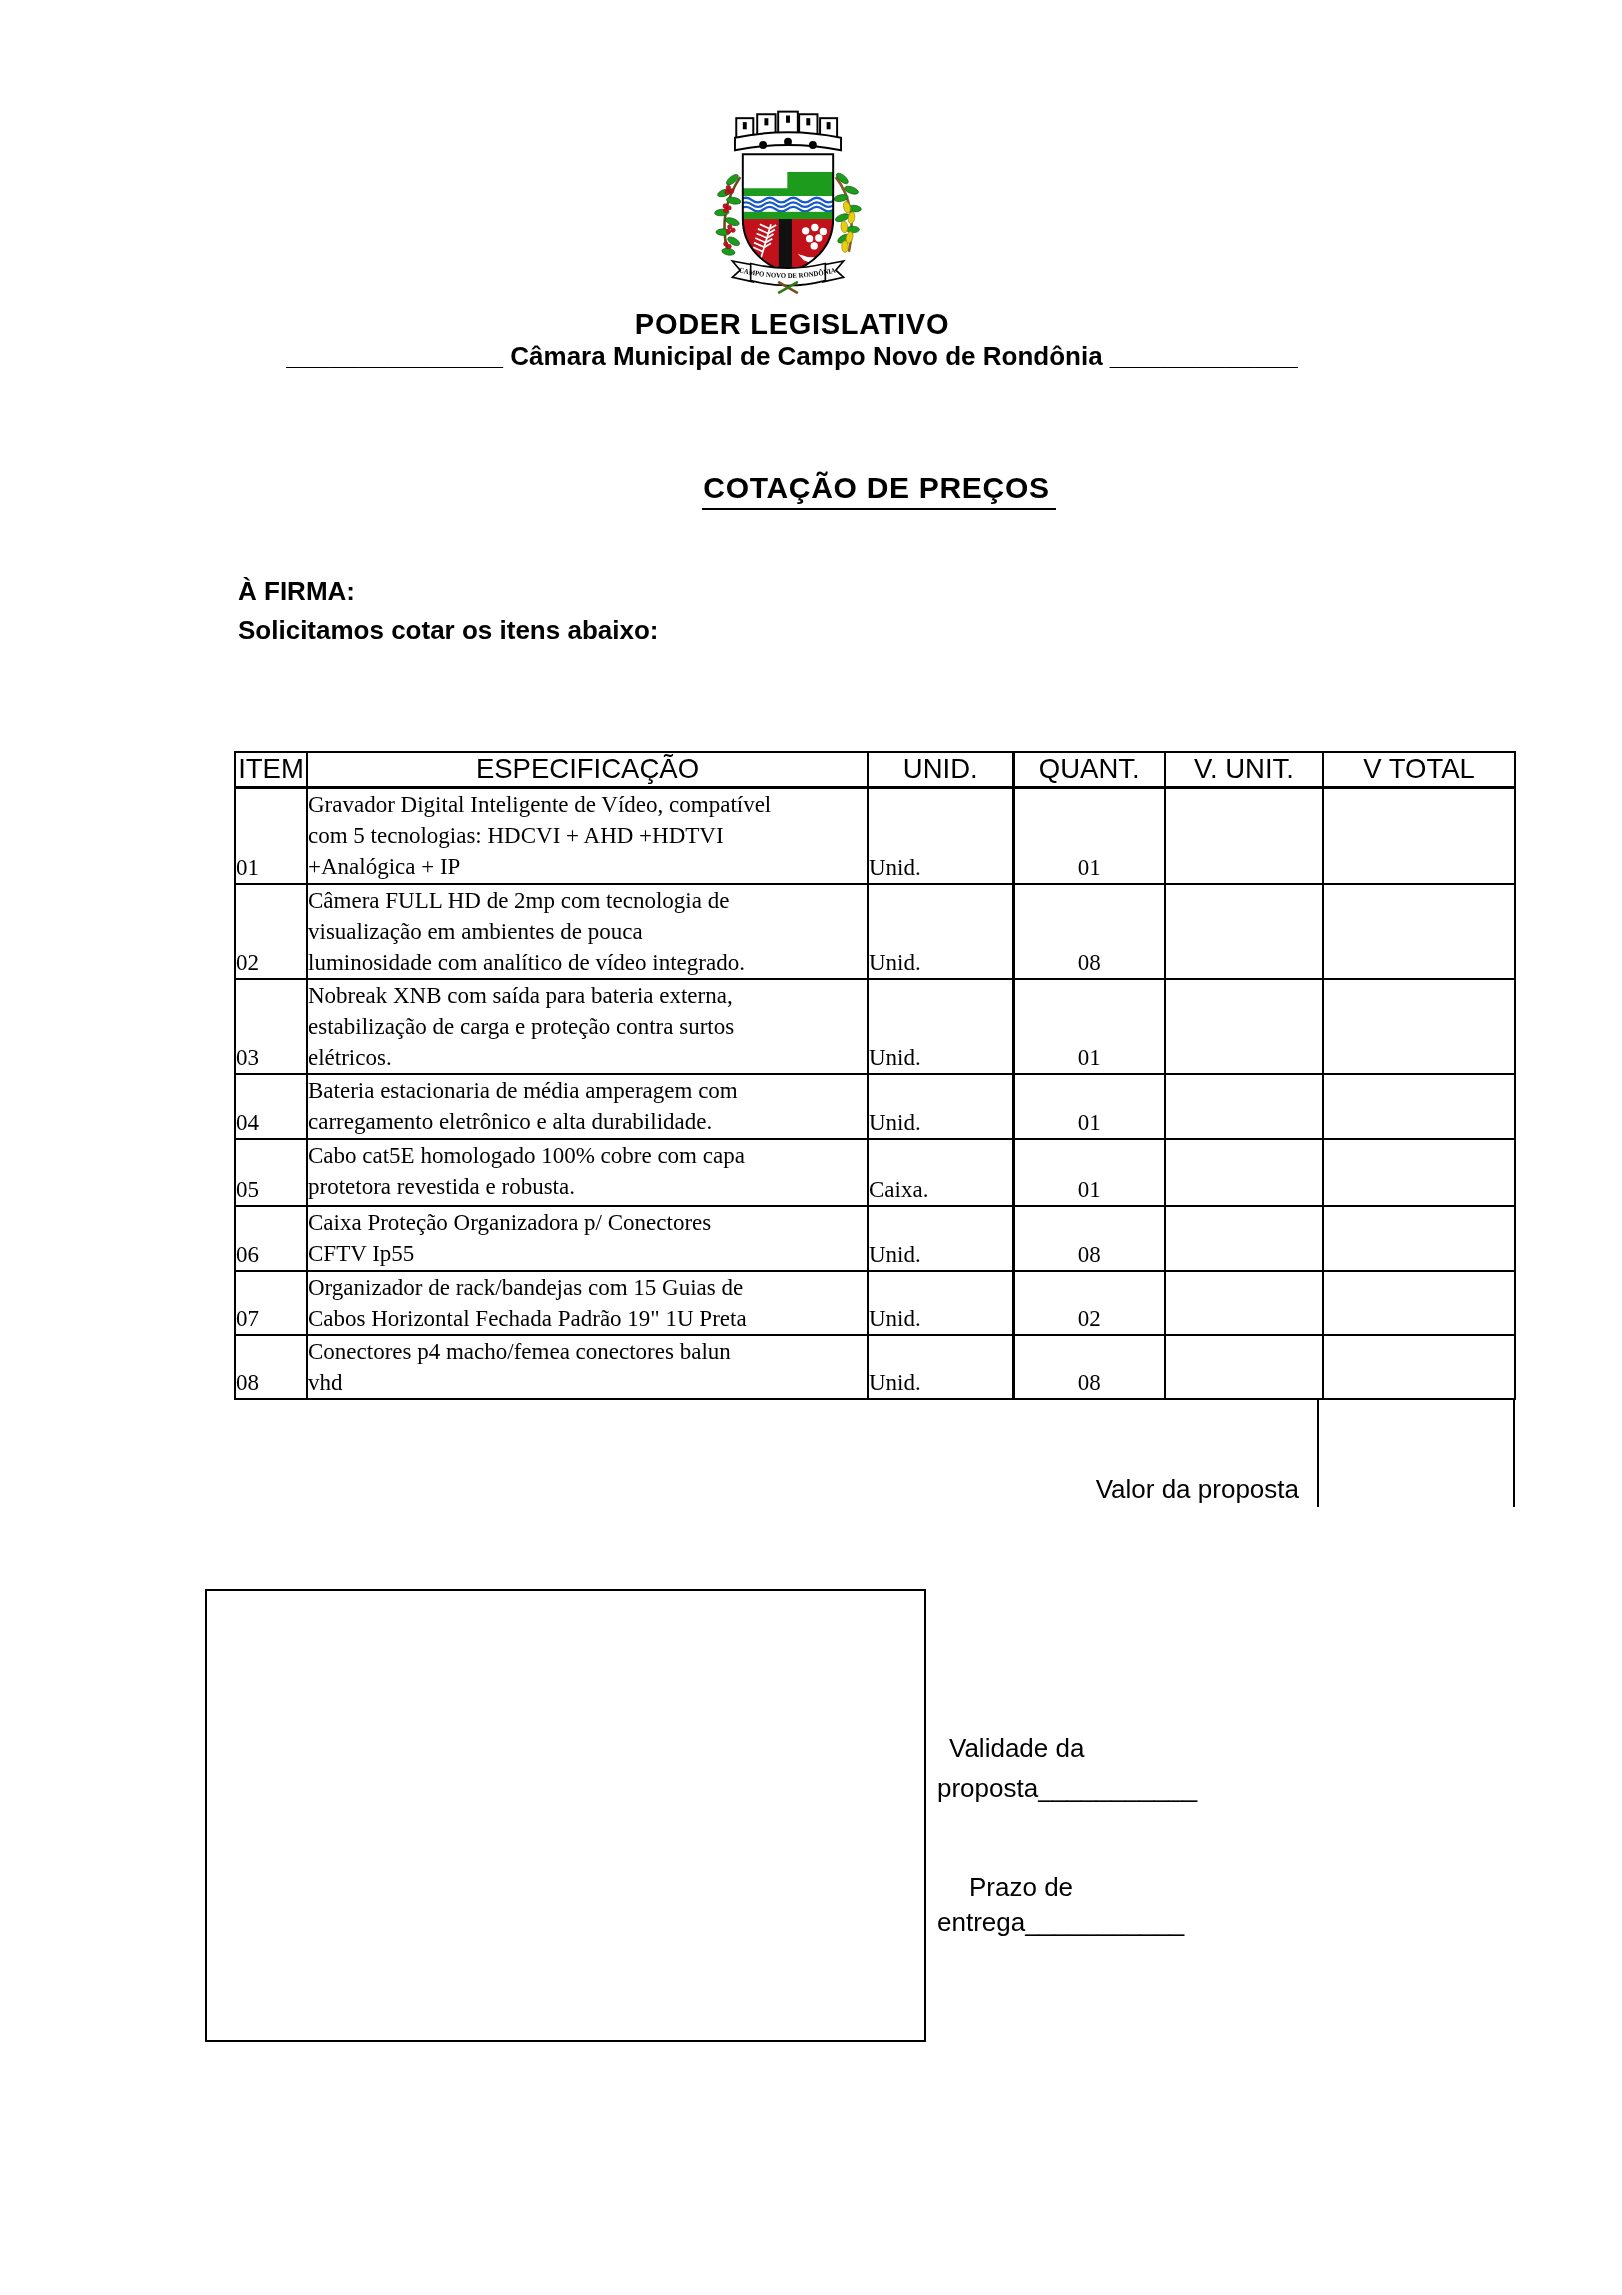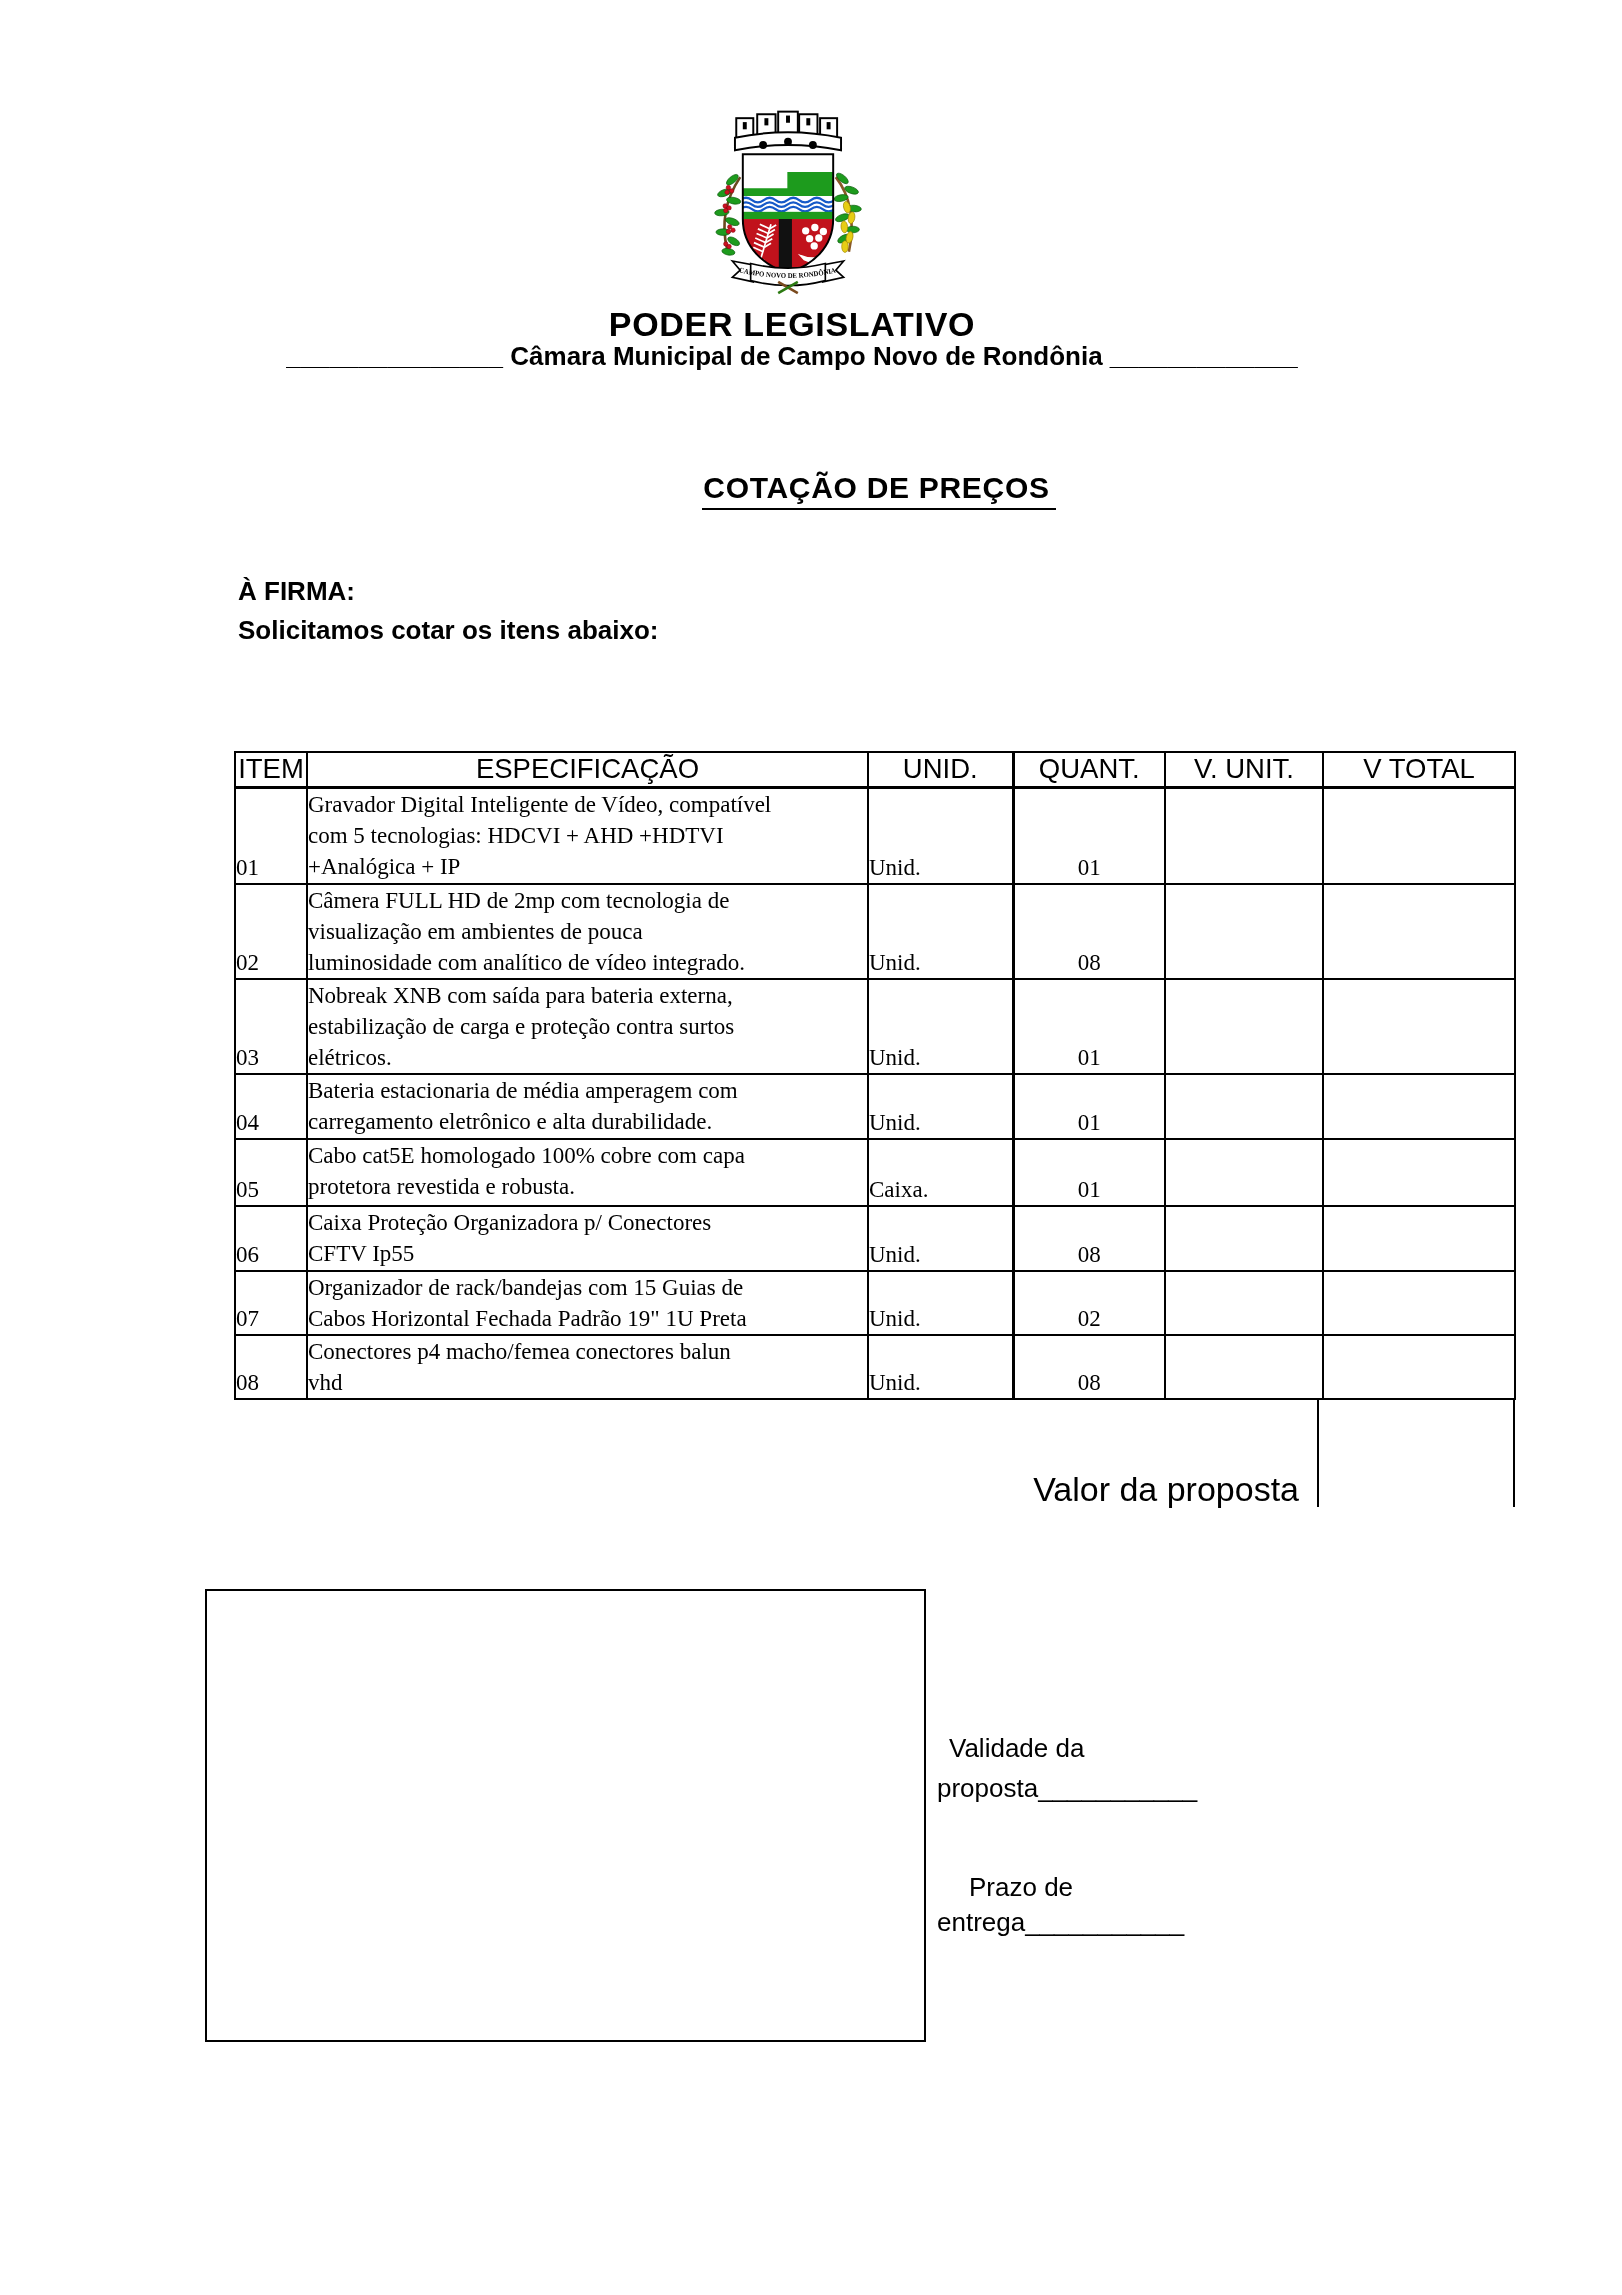--- a/index.html
+++ b/index.html
@@ -9,21 +9,21 @@
     background:#ffffff;
     font-family:"Liberation Sans",sans-serif;
     color:#000;
     overflow:hidden;
   }
   
   .org-block{
     position:absolute;left:0;top:309px;width:1584px;
     text-align:center;font-weight:bold;
   }
-  .org-line1{font-size:34px;line-height:31px;letter-spacing:0.7px;}
+  .org-line1{font-size:29px;line-height:31px;letter-spacing:0.7px;}
   .org-line2{font-size:26px;line-height:33px;}
   
   .doc-title{
     position:absolute;left:702px;top:471px;
     font-size:30px;font-weight:bold;letter-spacing:0.7px;
     border-bottom:2.6px solid #000;padding:0 6.5px 2.6px 1.3px;
   }
   
   .intro{
     position:absolute;left:238px;top:572px;
@@ -49,21 +49,21 @@
   }
   table.quote .thickleft{border-left:3.3px solid #000;}
   td.c-item{vertical-align:bottom;padding:0 0 3.3px 6.5px;}
   td.c-spec{vertical-align:top;padding:2px 3.9px 0 17px;white-space:pre-line;}
   td.c-unid{vertical-align:bottom;padding:0 0 3.3px 9.2px;}
   td.c-quant{vertical-align:bottom;text-align:center;padding:0 0 3.3px 0;}
   td.c-empty{vertical-align:bottom;}
   
   .valor-label{
     position:absolute;left:916px;top:1474px;width:383px;
-    text-align:right;font-size:34px;line-height:31px;
+    text-align:right;font-size:26px;line-height:31px;
   }
   .valor-box{
     position:absolute;left:1317px;top:1400px;width:194px;height:107px;
     border-left:2px solid #000;border-right:2px solid #000;
   }
   
   .blank-box{
     position:absolute;left:205px;top:1589px;width:717px;height:449px;
     border:2.6px solid #000;
   }

